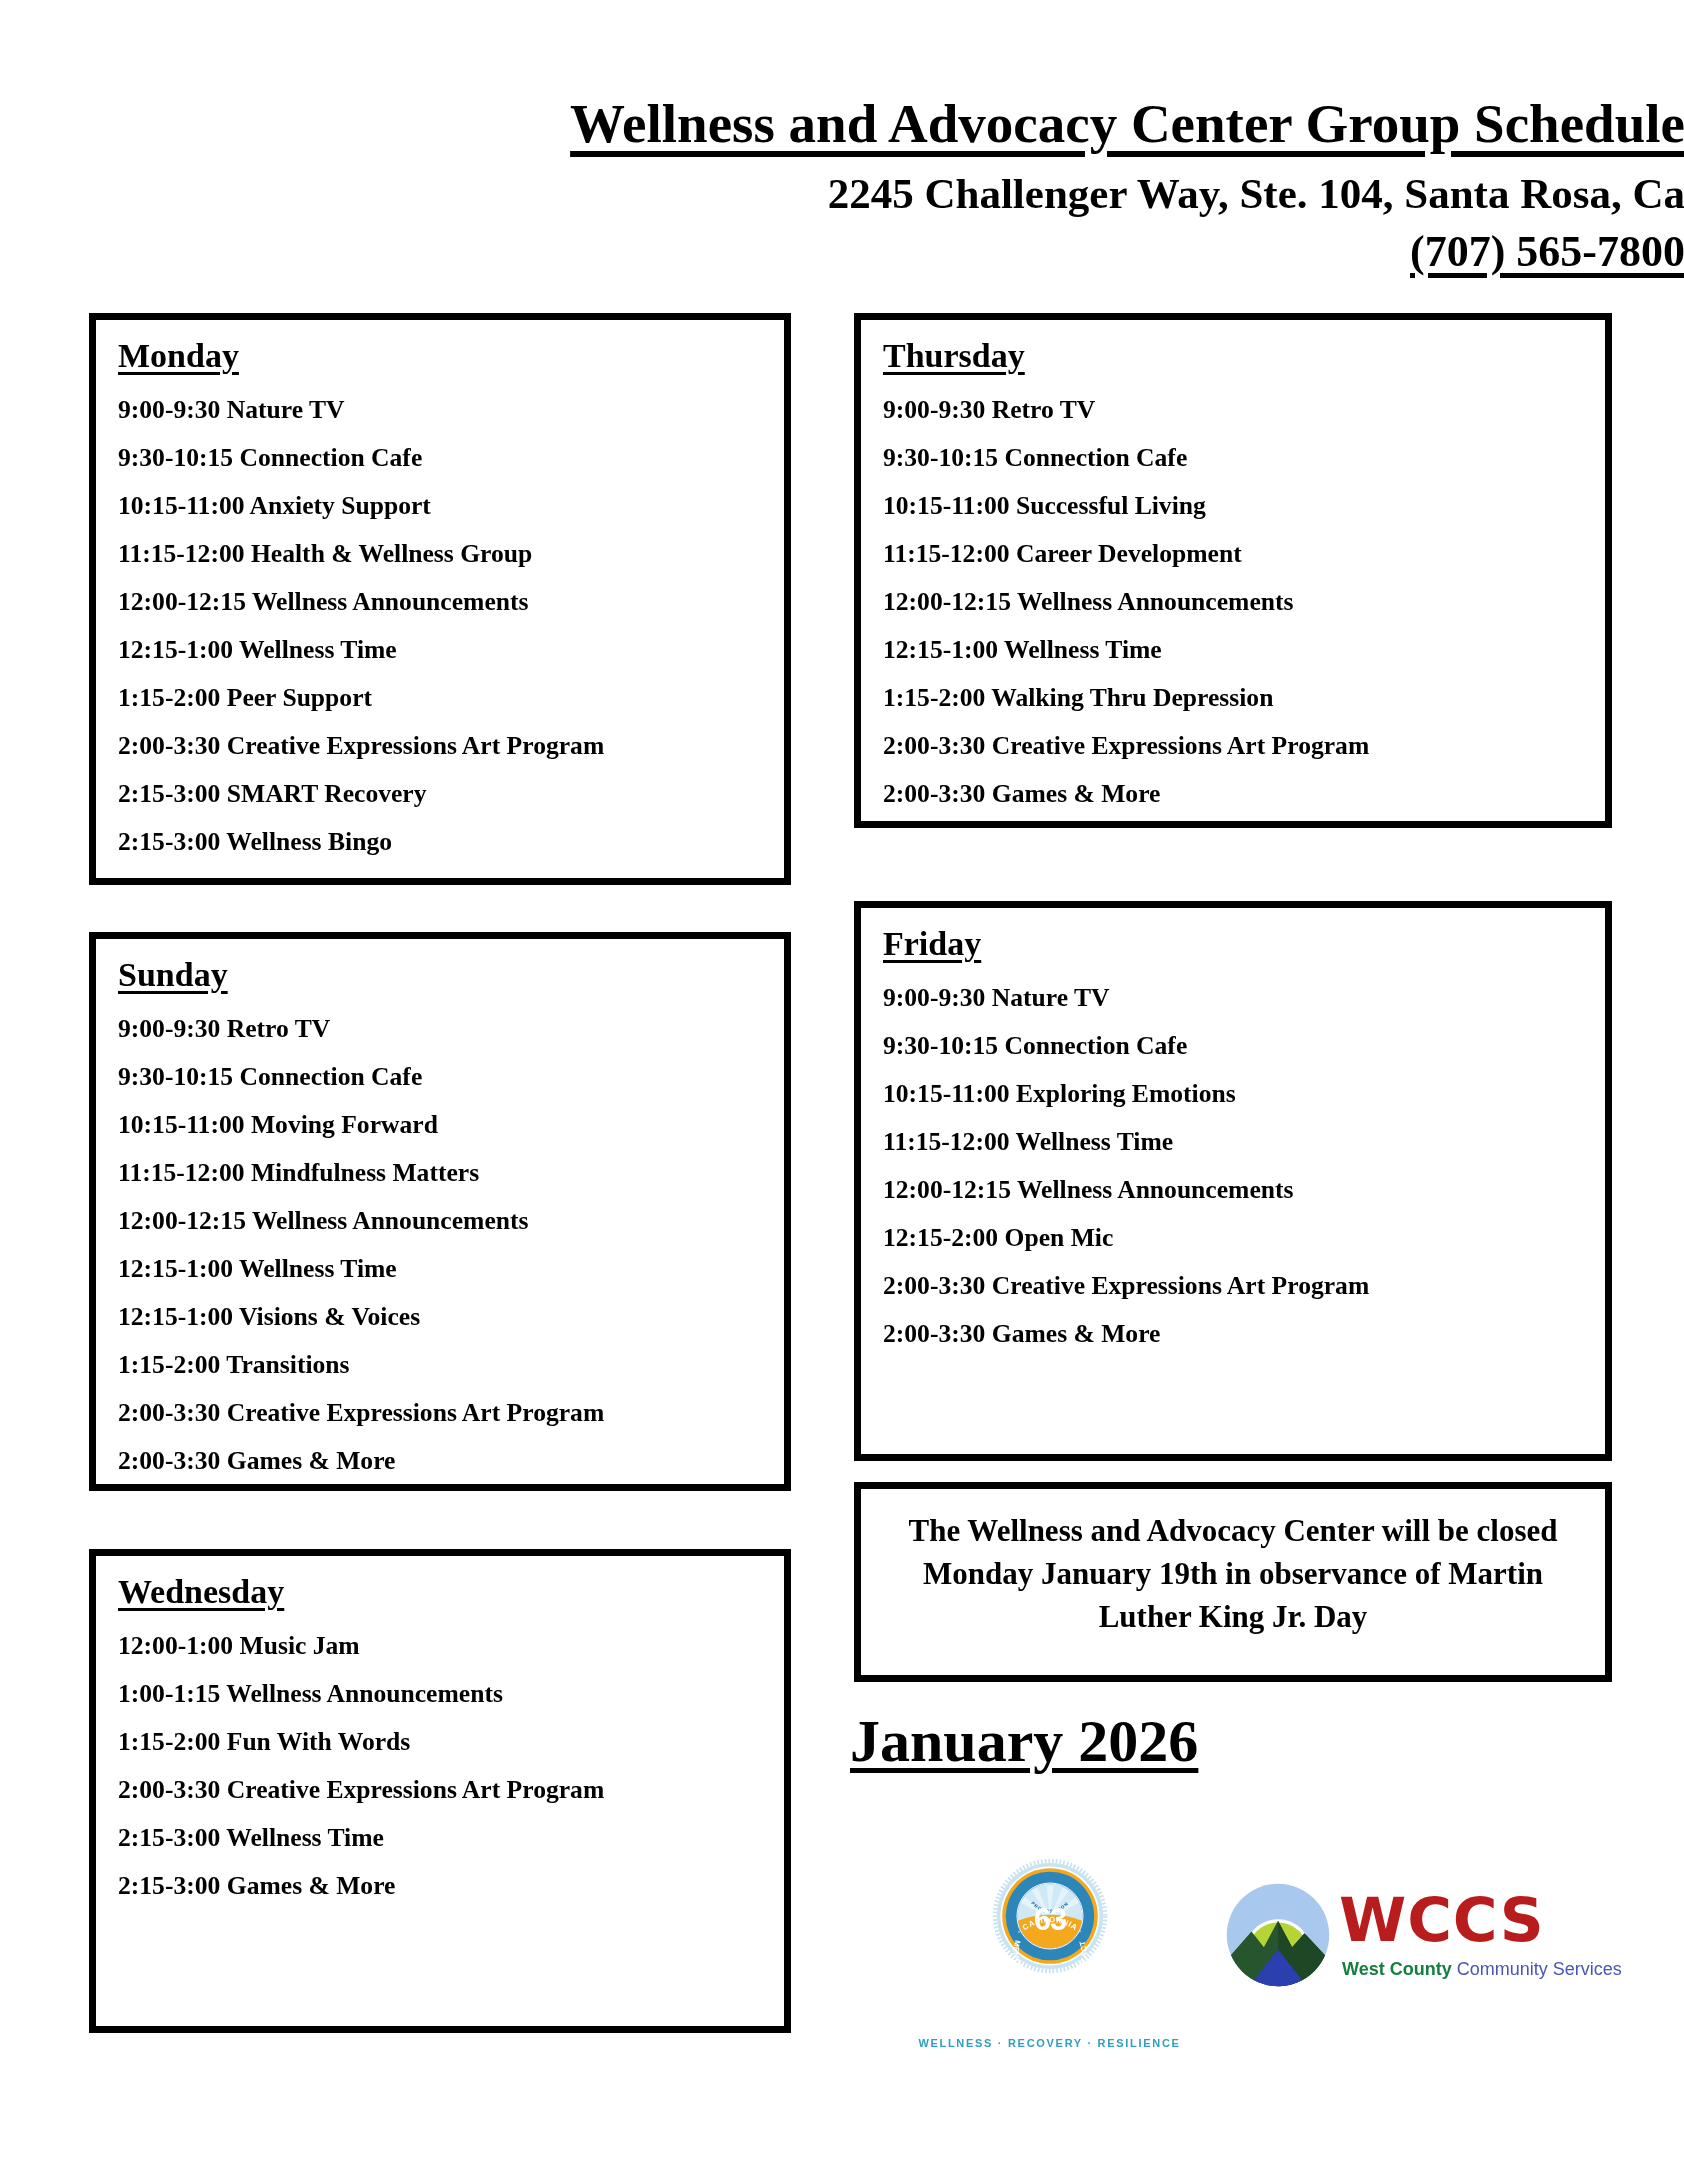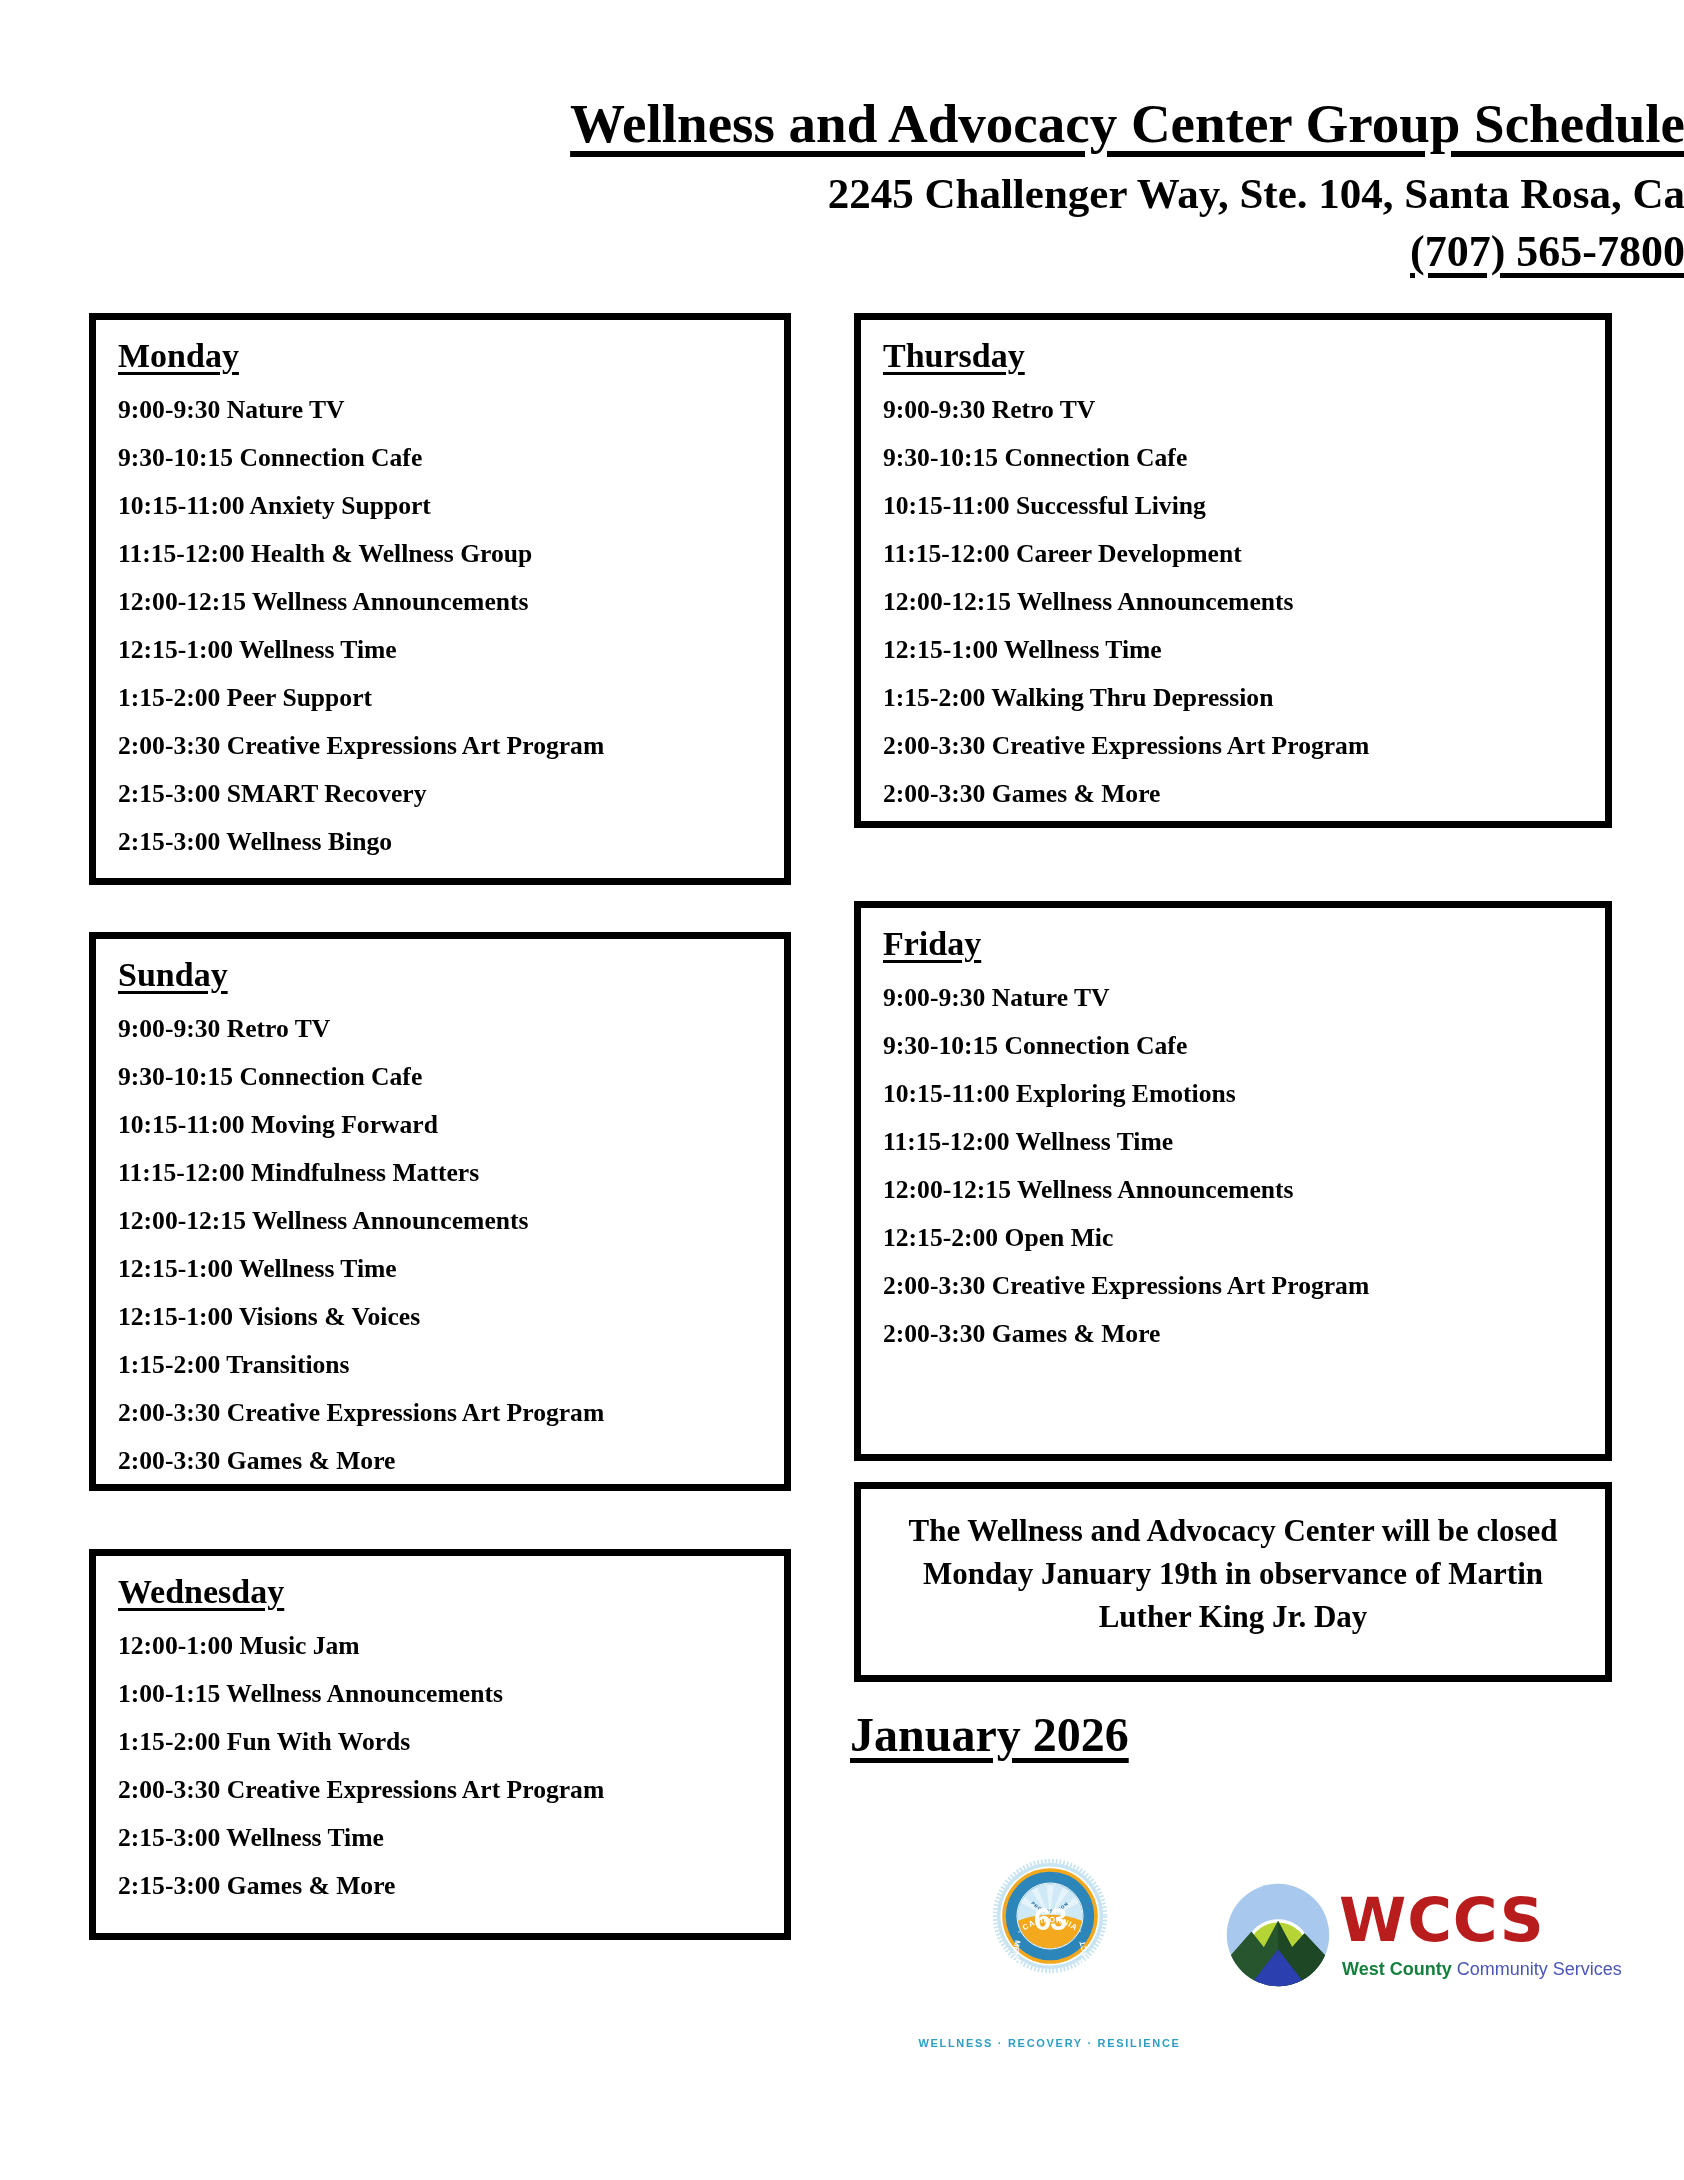--- a/index.html
+++ b/index.html
@@ -57,40 +57,40 @@
     text-underline-offset:5.1px;
     margin-bottom:11px;
   }
   .items .item{
     font-size:25.6px;
     line-height:48px;
     white-space:nowrap;
   }
   .box-monday   {left:89px;  top:313px;  width:702px; height:572px;}
   .box-tuesday  {left:89px;  top:932px; width:702px; height:559px;}
-  .box-wednesday{left:89px;  top:1549px; width:702px; height:391px;}
+  .box-wednesday{left:89px;  top:1549px; width:702px; height:484px;}
   .box-thursday {left:854px; top:313px;  width:758px; height:515px;}
   .box-friday   {left:854px; top:901px; width:758px; height:560px;}
   
   .notice{
     left:854px; top:1482px; width:758px; height:200px;
     text-align:center;
   }
   .notice .text{
     font-size:31px;
     line-height:43px;
     padding:20.4px 29px 0 29px;
     font-weight:bold;
   }
   
   .january{
     position:absolute;
     left:850px;
     top:1707px;
-    font-size:48px;
+    font-size:60px;
     font-weight:bold;
     text-decoration:underline;
     text-decoration-thickness:5.1px;
     text-underline-offset:6.8px;
   }
   
   .seal-wrap{position:absolute;left:991px;top:1857px;width:118px;height:118px;}
   .seal-caption{
     position:absolute;
     left:879px;

